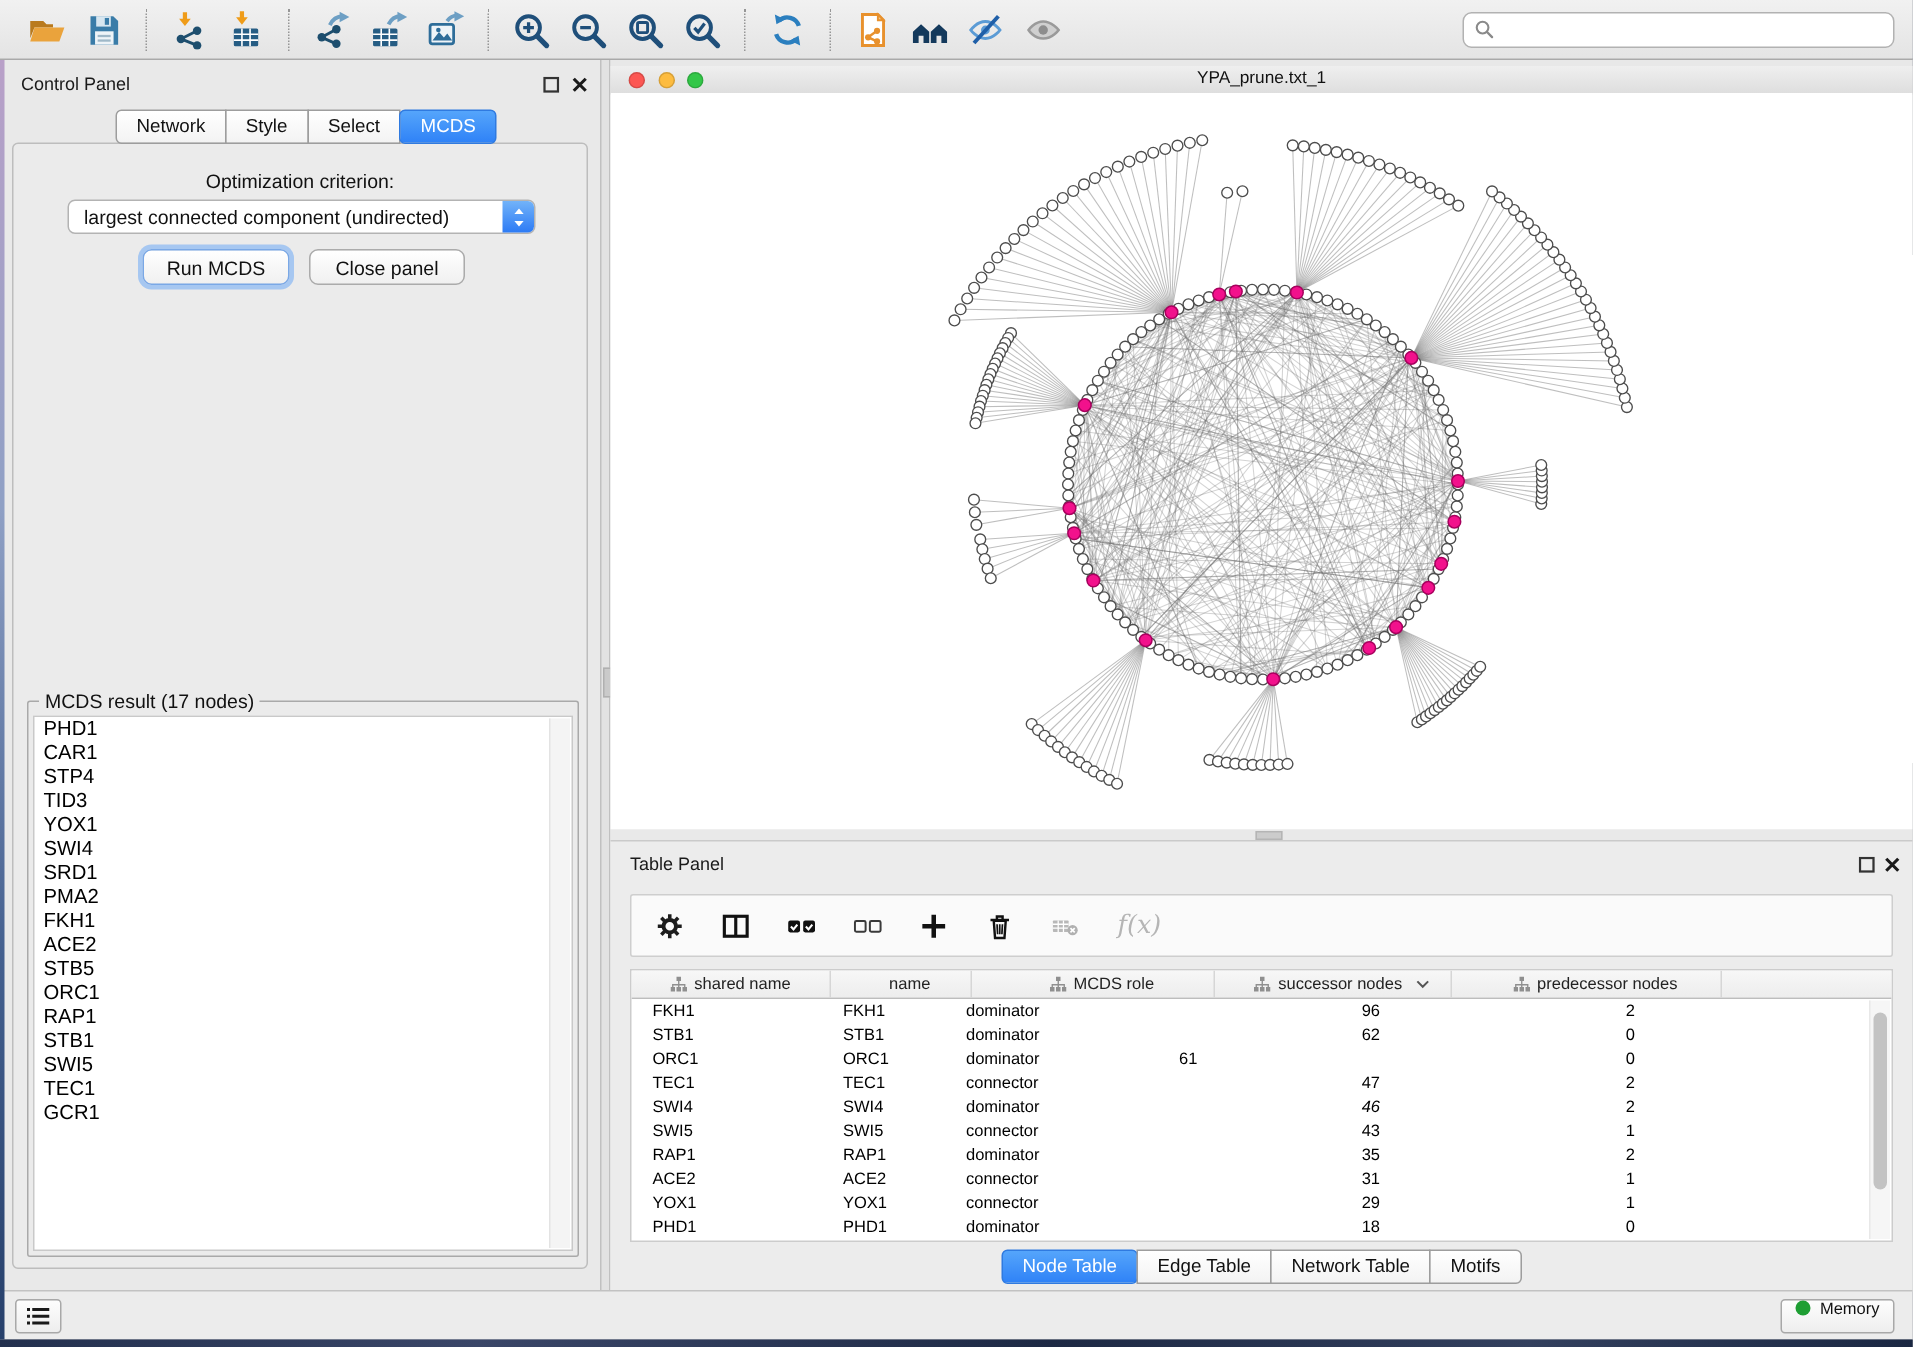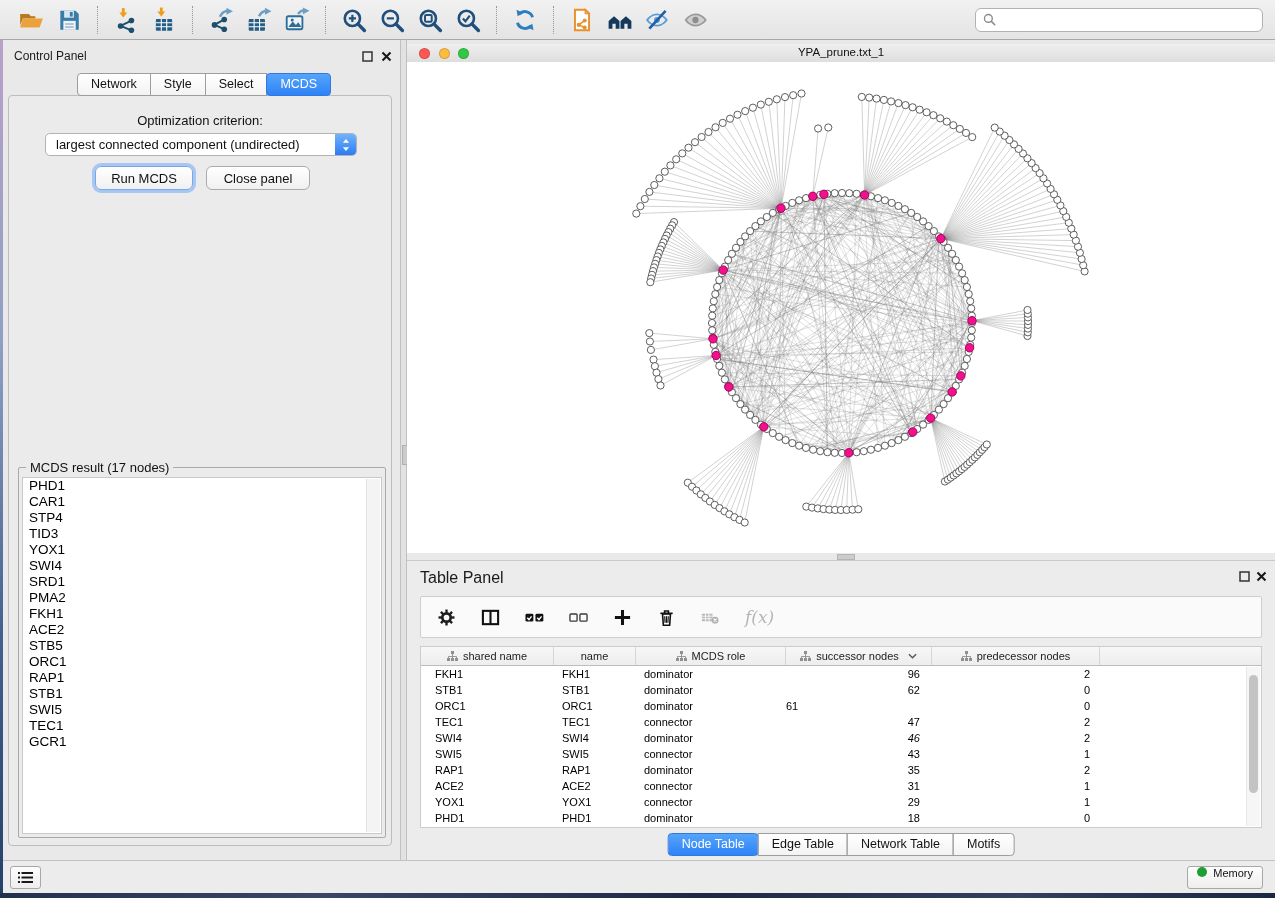--- a/index.html
+++ b/index.html
@@ -79,32 +79,32 @@
   .tl{position:absolute;top:4px;width:11px;height:11px;border-radius:50%;padding:0;border:1px solid rgba(0,0,0,.15);box-sizing:border-box;}
   .tl-red{left:12px;background:#fc5753;}
   .tl-yellow{left:32px;background:#fdbc40;}
   .tl-green{left:51px;background:#33c748;}
   .net-title{position:absolute;left:0;top:2px;width:100%;text-align:center;font-size:11.5px;color:#111;}
   .net-canvas{position:absolute;left:0;top:22px;width:868px;height:491px;background:#ffffff;}
 
   
   .table-panel{position:absolute;left:0;top:520px;width:868px;height:300px;background:#ececec;
     border-top:1px solid #cacaca;}
-  .tp-title{position:absolute;left:13px;top:8px;font-size:16px;color:#1a1a1a;}
+  .tp-title{position:absolute;left:13px;top:8px;font-size:12px;color:#1a1a1a;}
   .tp-float{left:831px;top:9px;} .tp-close{left:848px;top:9px;}
   .tp-toolbar{position:absolute;left:13px;top:35px;width:842px;height:42px;box-sizing:border-box;
     background:#fafafa;border:1px solid #cecece;border-radius:2px;
     display:flex;align-items:center;padding-left:16px;}
   .tp-btn{background:none;border:none;padding:0;margin-right:25px;display:flex;align-items:center;}
   .tp-btn svg{width:19px;height:19px;}
   .tp-fx{font-family:"DejaVu Serif","Liberation Serif",serif;font-style:italic;font-size:17px;color:#b5b5b5;}
   .tp-table{position:absolute;left:13px;top:85px;width:842px;height:182px;background:#fff;
     border:1px solid #cccccc;box-sizing:border-box;overflow:hidden;}
   .thead{display:flex;height:19px;background:linear-gradient(#f7f7f7,#ededed);
-    border-bottom:1px solid #bdbdbd;box-sizing:border-box;}
+    border-bottom:1px solid #bdbdbd;box-sizing:border-box;gap:12px;}
   .th{display:flex;align-items:center;justify-content:center;font-size:11px;color:#222;
     border-right:1px solid #d6d6d6;box-sizing:border-box;position:relative;gap:5px;}
   .th svg.tree{width:11px;height:11px;}
   .th .sort{display:inline-flex;margin-left:4px;}
   .tr{display:flex;height:16px;align-items:center;}
   .td{font-size:11px;color:#000;box-sizing:border-box;white-space:nowrap;overflow:hidden;}
   .vscroll{position:absolute;right:1px;top:20px;bottom:1px;width:13px;background:#f6f6f6;
     border-left:1px solid #e8e8e8;}
   .vscroll .thumb{position:absolute;left:1.5px;width:9px;top:8px;height:118px;background:#c3c3c3;border-radius:5px;}
   .tp-tabs{position:absolute;left:50%;transform:translateX(-50%);top:272px;display:flex;}

